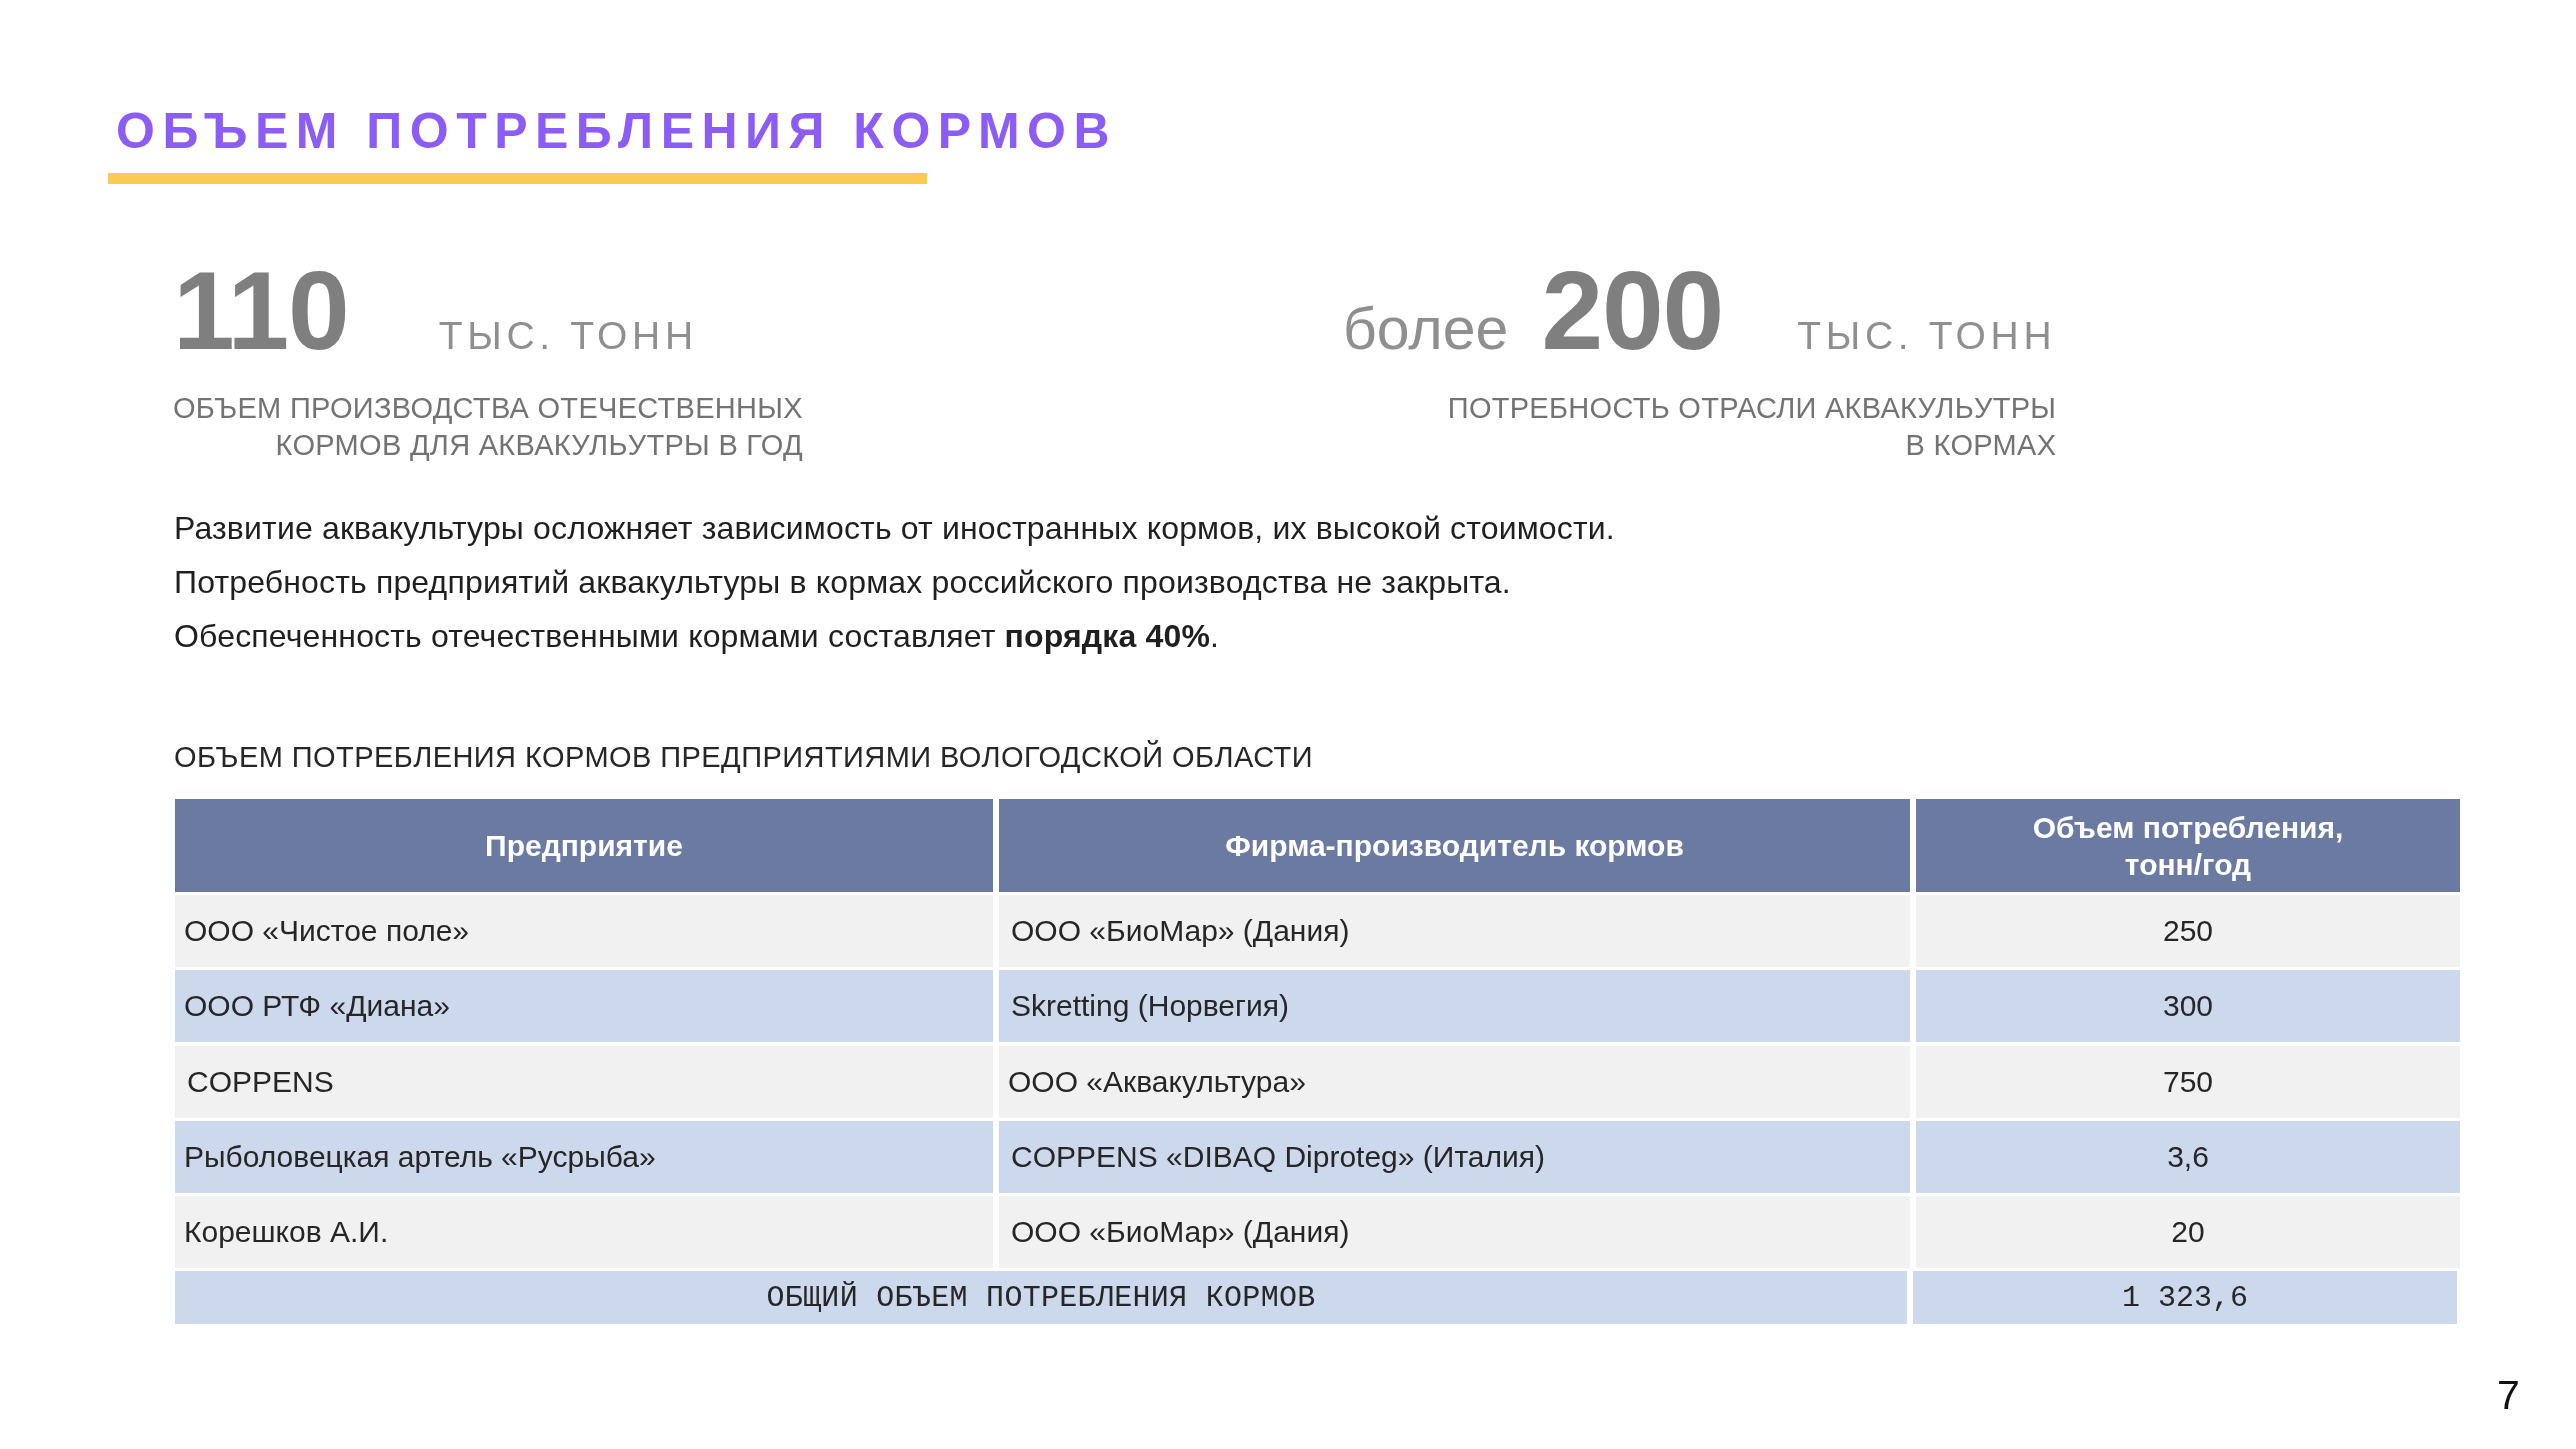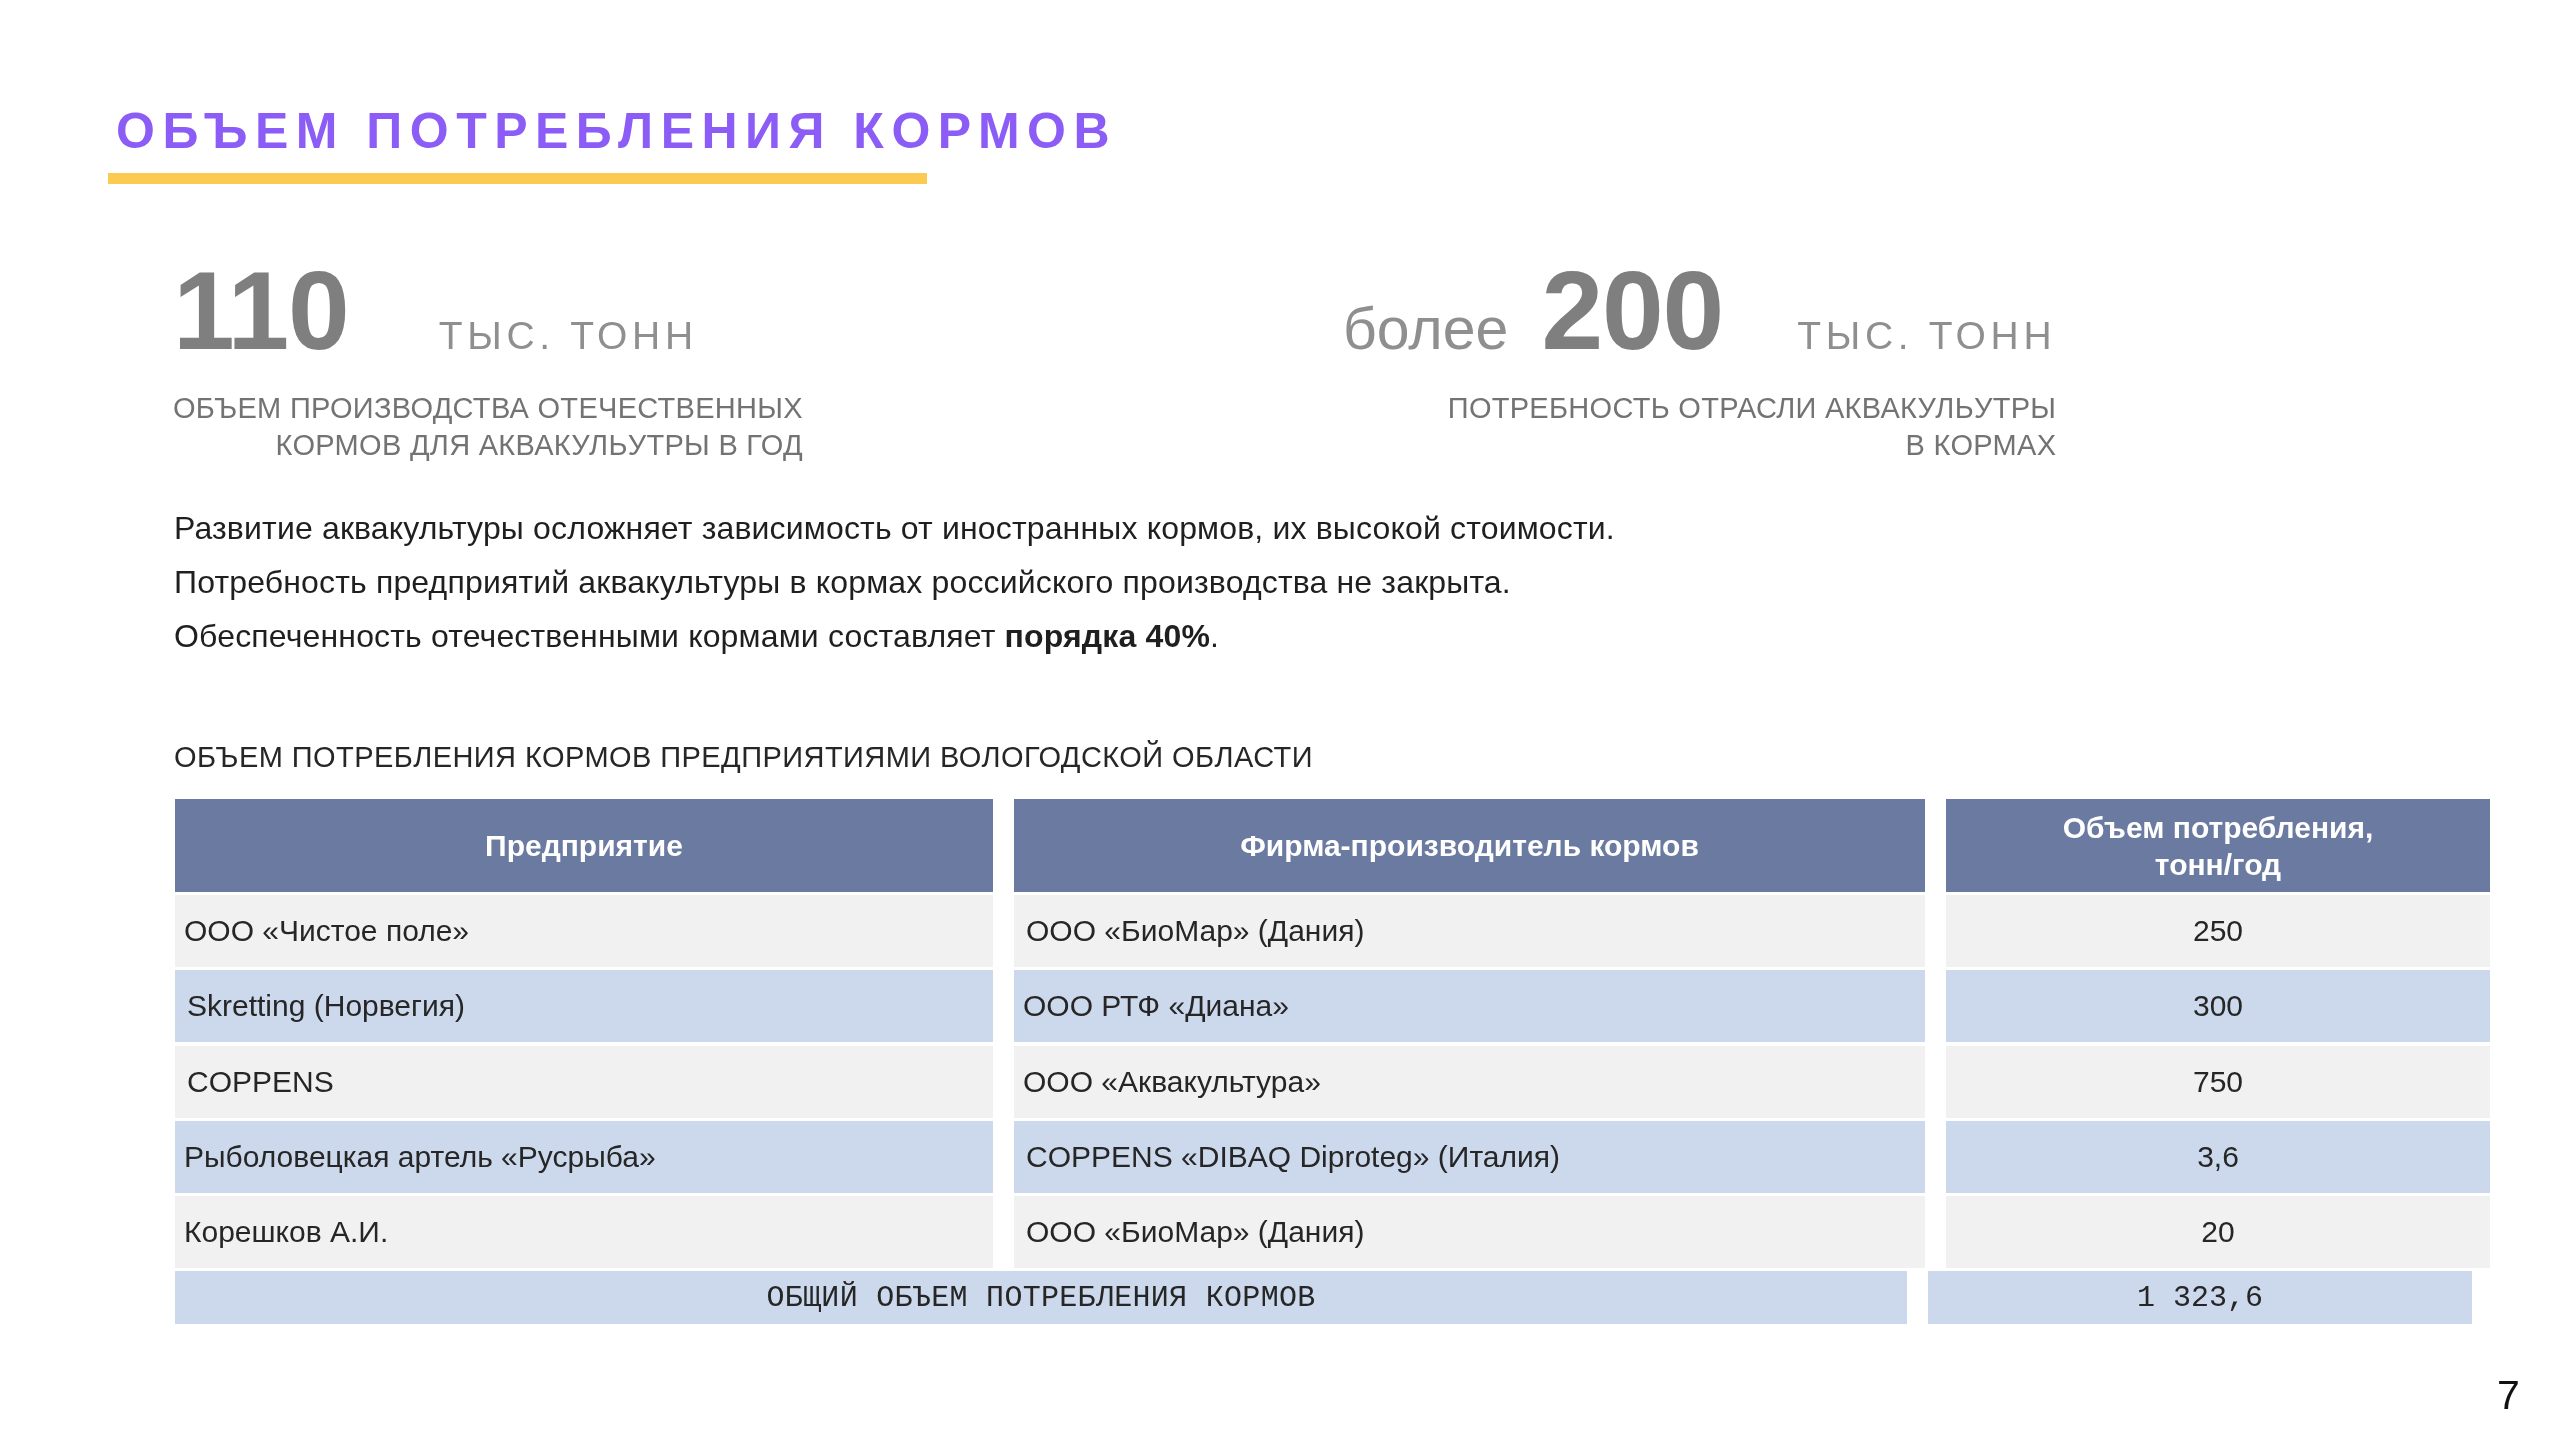--- a/index.html
+++ b/index.html
@@ -50,21 +50,21 @@
   .para-line{font-size:32px;line-height:54px;color:#1f1f1f;letter-spacing:0.005em;}
   .para-line strong{font-weight:700;}
   
   .table-caption{
     position:absolute;left:174px;top:741px;
     font-size:29px;color:#262626;letter-spacing:0.015em;white-space:nowrap;
   }
   .feed-table{position:absolute;left:175px;top:799px;width:2278px;}
   .t-row{
     display:grid;grid-template-columns:818px 911px 544px;
-    column-gap:21px;margin-bottom:3.2px;
+    column-gap:6px;margin-bottom:3.2px;
   }
   .t-row.total{grid-template-columns:1732px 544px;}
   .t-head{height:93px;}
   .t-data{height:72px;}
   .t-total{height:53px;font-family:Liberation Mono, monospace;}
   .cell{display:flex;align-items:center;font-size:30px;color:#262626;}
   .head-cell{
     background:var(--table-header,#6B7AA1);
     color:#ffffff;font-weight:700;
     justify-content:center;text-align:center;line-height:37px;
@@ -135,22 +135,22 @@
       </div>
     </div>
 
     <div class="t-row t-data r-gray">
       <div class="cell c-left">ООО «Чистое поле»</div>
       <div class="cell c-left2">ООО «БиоМар» (Дания)</div>
       <div class="cell c-center">250</div>
     </div>
 
     <div class="t-row t-data r-blue">
+      <div class="cell c-left">ООО РТФ «Диана»</div>
       <div class="cell c-left2">Skretting (Норвегия)</div>
-      <div class="cell c-left">ООО РТФ «Диана»</div>
       <div class="cell c-center">300</div>
     </div>
 
     <div class="t-row t-data r-gray">
       <div class="cell c-left2">COPPENS</div>
       <div class="cell c-left">ООО «Аквакультура»</div>
       <div class="cell c-center">750</div>
     </div>
 
     <div class="t-row t-data r-blue">

